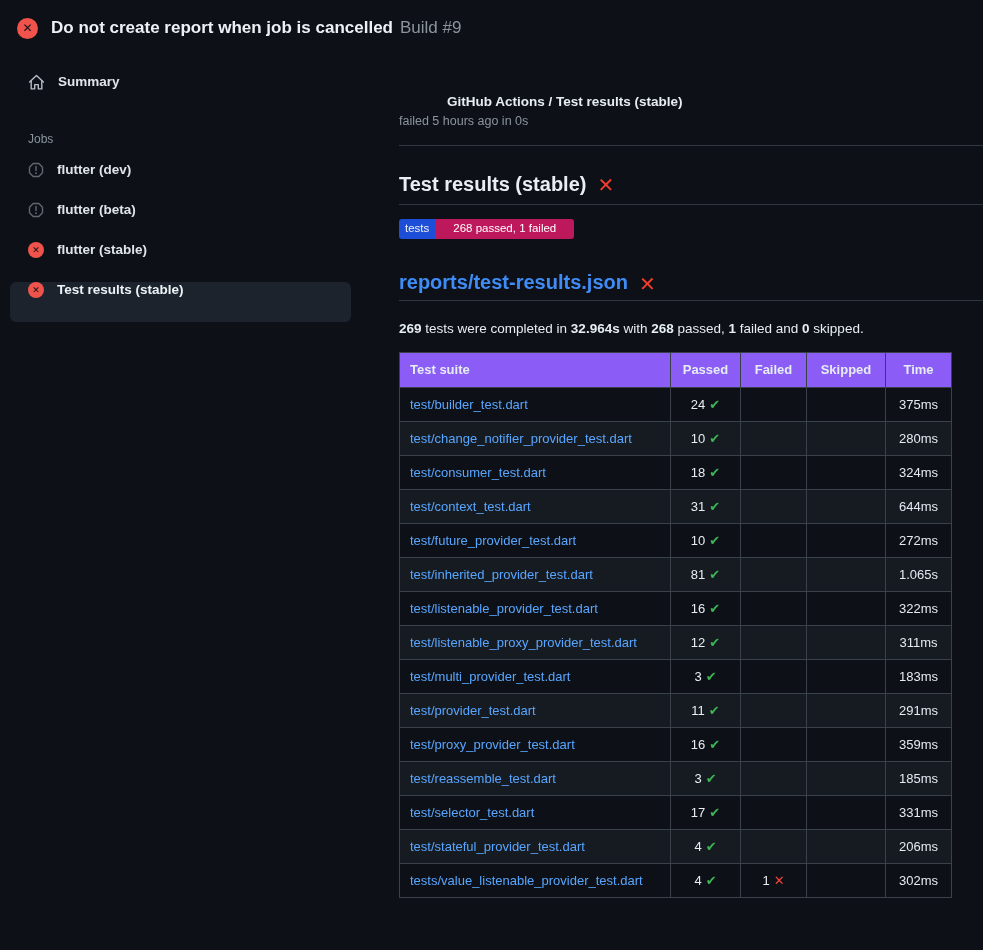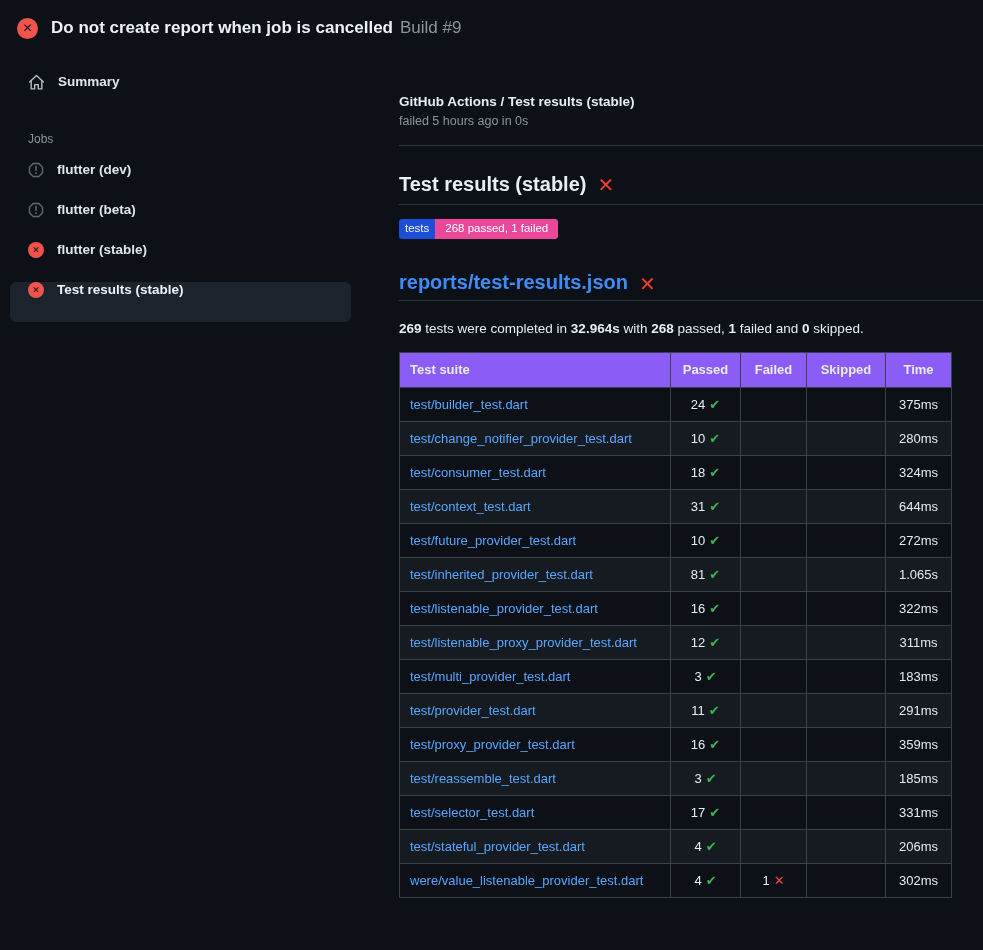--- a/index.html
+++ b/index.html
@@ -38,36 +38,36 @@
     margin-top:22px; padding-left:18px; font-size:12px; color:#8b949e; height:18px;
   }
   .jobs-list { margin-top:12px; }
   .job-item { height:40px; }
   .job-item.selected { background:#1c232d; }
   .job-item.selected .label { color:#eef2f7; }
   .neutral-icon, .home-icon { flex:0 0 auto; display:inline-flex; }
 
   
   .main { flex:1 1 auto; padding-top:38px; min-width:0; }
-  .breadcrumb { font-size:13.5px; font-weight:700; color:#e6edf3; }
+  .breadcrumb { font-size:13.5px; font-weight:700; color:#e6edf3;margin-left:48px; }
   .status-line { margin-top:5px; font-size:12.5px; color:#8b949e; }
   .divider { border-bottom:1px solid #2f363e; }
   .divider.top-gap { margin-top:17px; }
 
   .section-heading {
     margin-top:27px; display:flex; align-items:center; gap:11px;
     font-size:20px; font-weight:700; color:#e9eef4;
     padding-bottom:8px; border-bottom:1px solid #2f363e;
   }
   .x-icon { color:#f23d2e; font-weight:900; font-size:20px; line-height:1; }
 
   .badge { margin-top:14px; display:inline-flex; border-radius:3px; overflow:hidden;
     font-size:11.5px; line-height:1; }
   .badge .badge-label { background:#1d4ed8; color:#f2f2f2; padding:4px 6px; }
-  .badge .badge-value { background:#ec4899; color:#fff; padding:4px 10px; }
+  .badge .badge-value { background:#be185d; color:#fff; padding:4px 18px; }
 
   .report-heading {
     margin-top:32px; display:flex; align-items:flex-end; gap:11px;
     font-size:20px; font-weight:700;
     padding-bottom:6px; border-bottom:1px solid #2f363e;
   }
   .report-link { color:#3f8cf7; cursor:pointer; text-decoration:none; }
 
   .summary-sentence { margin-top:20px; font-size:13.5px; color:#e6edf3; }
   .summary-sentence b { font-weight:700; }
@@ -279,21 +279,21 @@
             <td class="num-cell time-cell">331ms</td>
           </tr>
           <tr>
             <td class="suite-cell"><a>test/stateful_provider_test.dart</a></td>
             <td class="num-cell"><span>4</span><span class="check-icon">✔</span></td>
             <td class="num-cell"></td>
             <td class="num-cell"></td>
             <td class="num-cell time-cell">206ms</td>
           </tr>
           <tr>
-            <td class="suite-cell"><a>were/value_listenable_provider_test.dart</a></td>
+            <td class="suite-cell"><a>tests/value_listenable_provider_test.dart</a></td>
             <td class="num-cell"><span>4</span><span class="check-icon">✔</span></td>
             <td class="num-cell"><span>1</span><span class="cross-icon">✕</span></td>
             <td class="num-cell"></td>
             <td class="num-cell time-cell">302ms</td>
           </tr>
         </tbody>
     </table>
   </div>
 </div>
 

